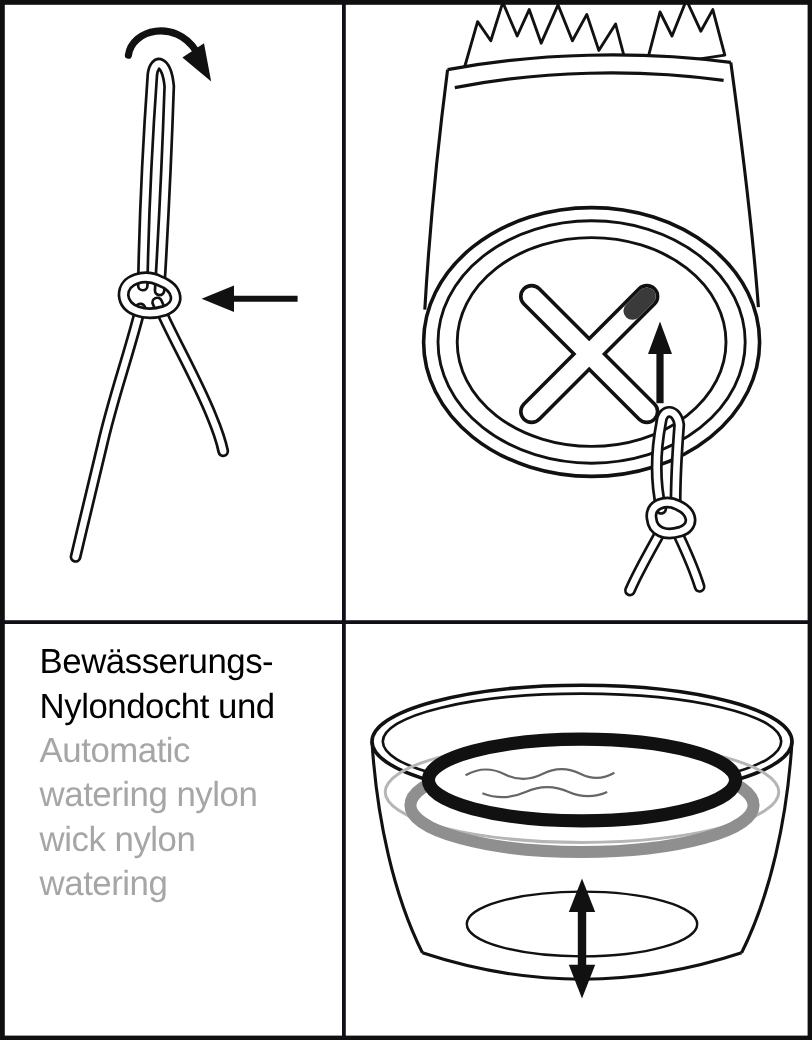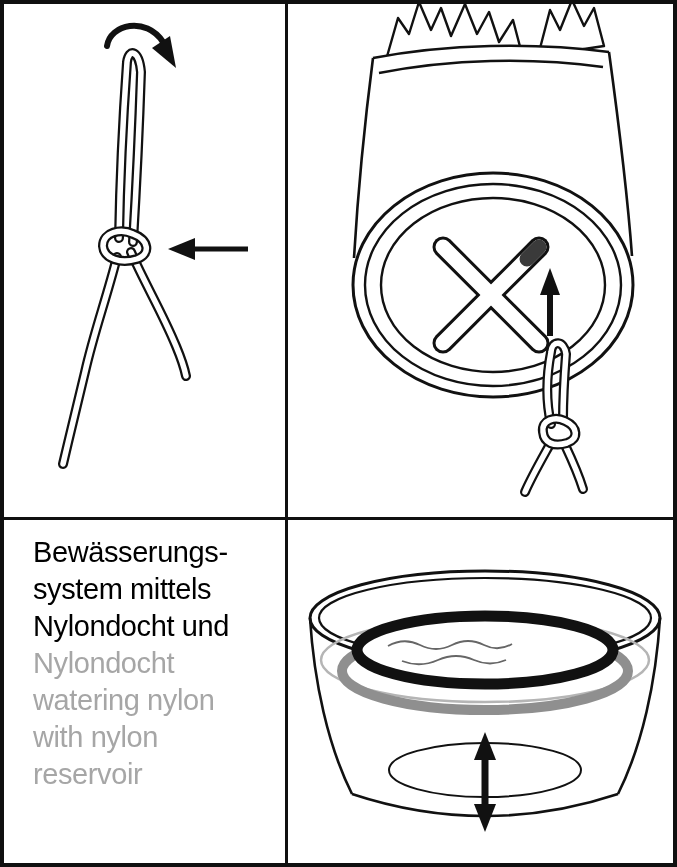--- a/index.html
+++ b/index.html
@@ -107,26 +107,25 @@
         <g>
           <path class="co" d="M 255,432 C 253,420 267,416 277,421 C 290,427 291,439 279,443 C 266,447 256,443 255,432 Z"></path>
           <path class="ci" d="M 255,432 C 253,420 267,416 277,421 C 290,427 291,439 279,443 C 266,447 256,443 255,432 Z"></path>
         </g>
       </g>
     </svg>
   </div>
 
   <div class="panel" id="panel-caption">
     <div class="de">Bewässerungs-</div>
-    <div class="de">system mittels</div>
     <div class="de">Nylondocht und</div>
-    <div class="en">Nylondocht</div>
+    <div class="en">Automatic</div>
     <div class="en">watering nylon</div>
-    <div class="en">with nylon</div>
-    <div class="en">reservoir</div>
+    <div class="en">wick nylon</div>
+    <div class="en">watering</div>
   </div>
 
   <div class="panel" id="panel-reservoir">
     <svg viewBox="0 0 389 347">
 
       <g>
         <ellipse cx="197" cy="98" rx="175" ry="47" fill="#fff" stroke="#111" stroke-width="3"></ellipse>
         <ellipse cx="197" cy="98" rx="166" ry="40" fill="none" stroke="#111" stroke-width="2.2"></ellipse>
         <path class="ln" d="M 22,98 C 26,162 40,226 64,274"></path>
         <path class="ln" d="M 372,98 C 368,162 354,226 330,274"></path>

